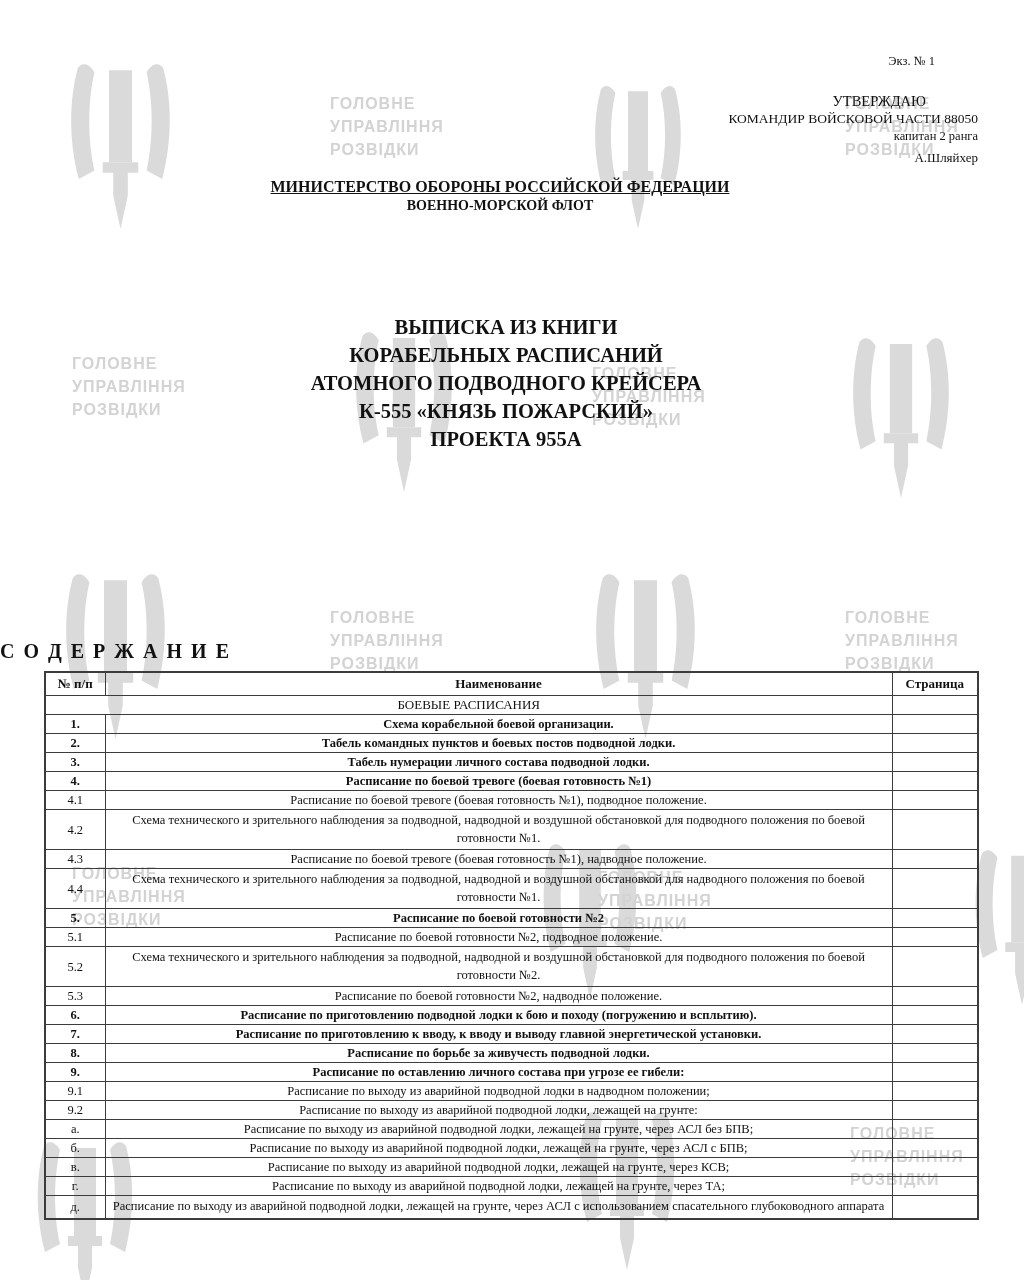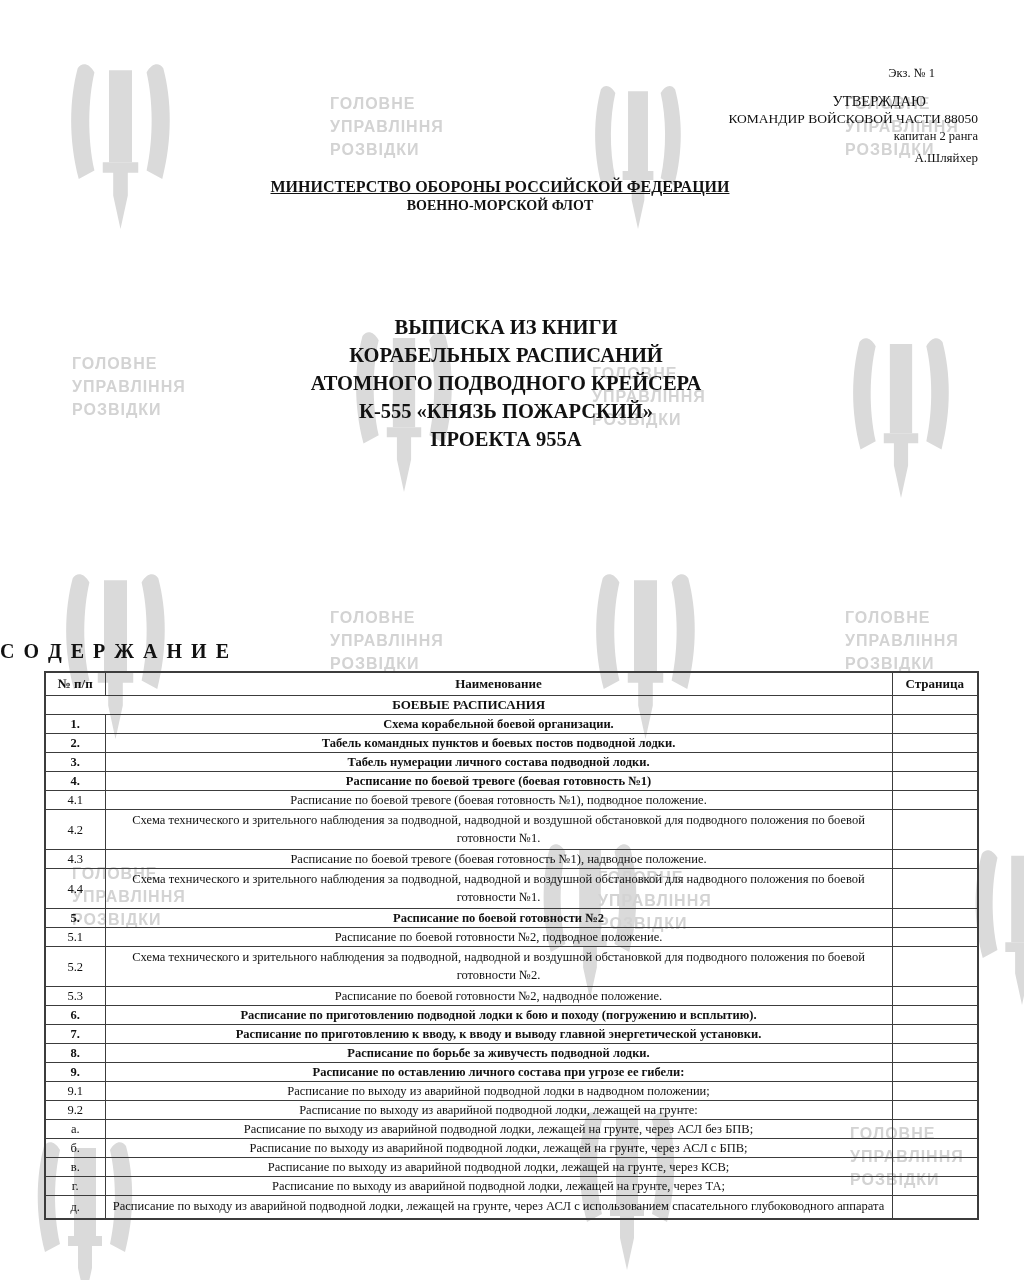--- a/index.html
+++ b/index.html
@@ -20,21 +20,21 @@
     font-size:16px;
     line-height:23px;
     letter-spacing:1px;
     color:#d3d3d3;
     white-space:nowrap;
   }
   .wm-trident svg{display:block;}
   
   .content{position:absolute;inset:0;z-index:1;}
   .copy-label{
-    position:absolute;top:66px;right:89px;
+    position:absolute;top:54px;right:89px;
     font-size:12.5px;
   }
   .approval{
     position:absolute;top:93px;left:700px;width:278px;
     font-size:13.5px;line-height:17px;
   }
   .approval .a1{font-size:14.5px;text-align:right;padding-right:52px;}
   .approval .a2{font-size:13.5px;text-align:right;}
   .approval .a3{font-size:12.5px;text-align:right;margin-top:1px;}
   .approval .sig{font-size:13px;text-align:right;margin-top:4px;}
@@ -68,21 +68,21 @@
   table.toc col.c3{width:86px;}
   table.toc td,table.toc th{
     border:1px solid #3c3c3c;
     padding:1px 4px;
     vertical-align:middle;
     overflow:hidden;
   }
   table.toc{border:2px solid #3c3c3c;}
   th.h{font-weight:bold;text-align:center;height:20px;font-size:13px;margin-top:24px;}
   td.section{
-    font-weight:bold;text-align:center;height:16px;font-size:13px;
+    font-weight:normal;text-align:center;height:16px;font-size:13px;
   }
   td.c-num{text-align:center;height:16px;}
   td.c-text{text-align:center;padding-left:7px;padding-right:7px;}
   td.c-page{height:16px;}
   .b{font-weight:bold;}
   .j{text-align:right;line-height:17.5px;padding-top:2px !important;padding-bottom:2px !important;margin-top:44px;}
 </style>
 </head>
 <body>
 

